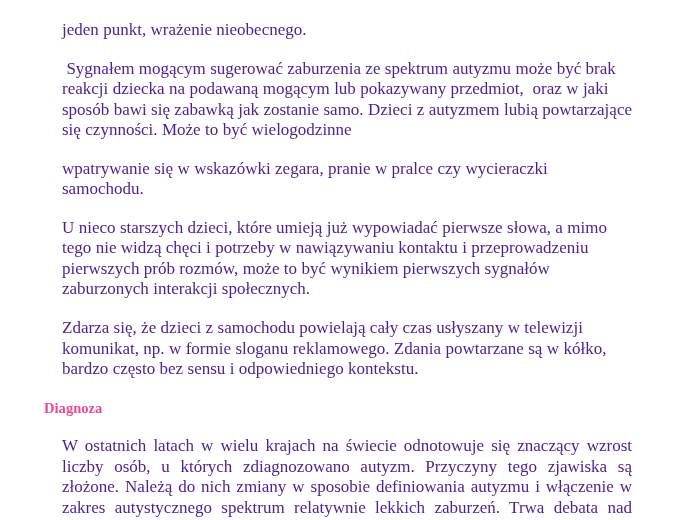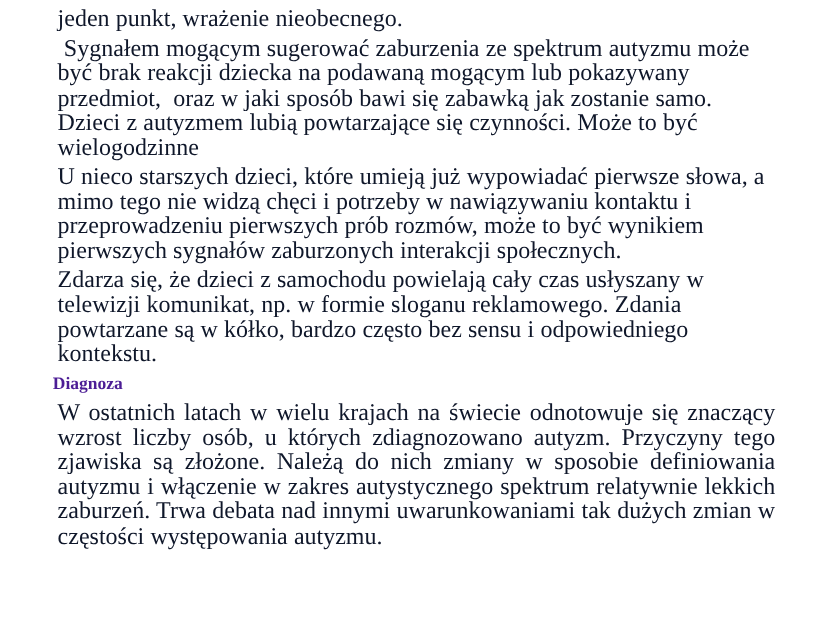--- a/index.html
+++ b/index.html
@@ -25,54 +25,55 @@
   }
 
   .text-column {
     position: absolute;
     left: 44px;
     top: 2px;
     width: 606px;
   }
 
   .para {
-    margin: 4px;
-    font-size: 20px;
+    margin: 18px;
+    font-size: 17px;
     line-height: 20.55px;
-    color: #0f172a;
+    color: #4c1d95;
     text-align: left;
     white-space: pre-wrap;
     word-spacing: 0.15px;
     -webkit-font-smoothing: antialiased;
   }
 
   .para.justified {
     text-align: justify;
     text-justify: inter-word;
   }
 
   .heading {
     margin: 0;
     font-size: 14.6px;
     line-height: 20.55px;
     font-weight: bold;
-    color: #4c1d95;
+    color: #ec4899;
     text-align: left;
   }
 </style>
 </head>
 <body>
 
 <div class="page">
   <div class="text-column">
 
     <p class="para">jeden punkt, wrażenie nieobecnego.</p>
 
     <p class="para"> Sygnałem mogącym sugerować zaburzenia ze spektrum autyzmu może być brak reakcji dziecka na podawaną mogącym lub pokazywany przedmiot,  oraz w jaki sposób bawi się zabawką jak zostanie samo. Dzieci z autyzmem lubią powtarzające się czynności. Może to być wielogodzinne</p>
 
+    <p class="para">wpatrywanie się w wskazówki zegara, pranie w pralce czy wycieraczki samochodu.</p>
 
 
     <p class="para">U nieco starszych dzieci, które umieją już wypowiadać pierwsze słowa, a mimo tego nie widzą chęci i potrzeby w nawiązywaniu kontaktu i przeprowadzeniu pierwszych prób rozmów, może to być wynikiem pierwszych sygnałów zaburzonych interakcji społecznych.</p>
 
     <p class="para">Zdarza się, że dzieci z samochodu powielają cały czas usłyszany w telewizji komunikat, np. w formie sloganu reklamowego. Zdania powtarzane są w kółko, bardzo często bez sensu i odpowiedniego kontekstu.</p>
 
     <p class="heading">Diagnoza</p>
 
     <p class="para justified">W ostatnich latach w wielu krajach na świecie odnotowuje się znaczący wzrost liczby osób, u których zdiagnozowano autyzm. Przyczyny tego zjawiska są złożone. Należą do nich zmiany w sposobie definiowania autyzmu i włączenie w zakres autystycznego spektrum relatywnie lekkich zaburzeń. Trwa debata nad innymi uwarunkowaniami tak dużych zmian w częstości występowania autyzmu.</p>
 

